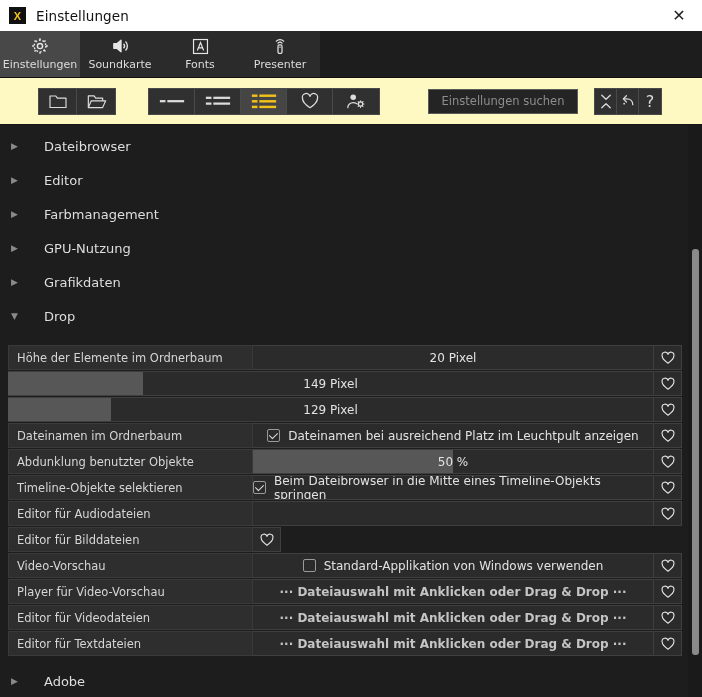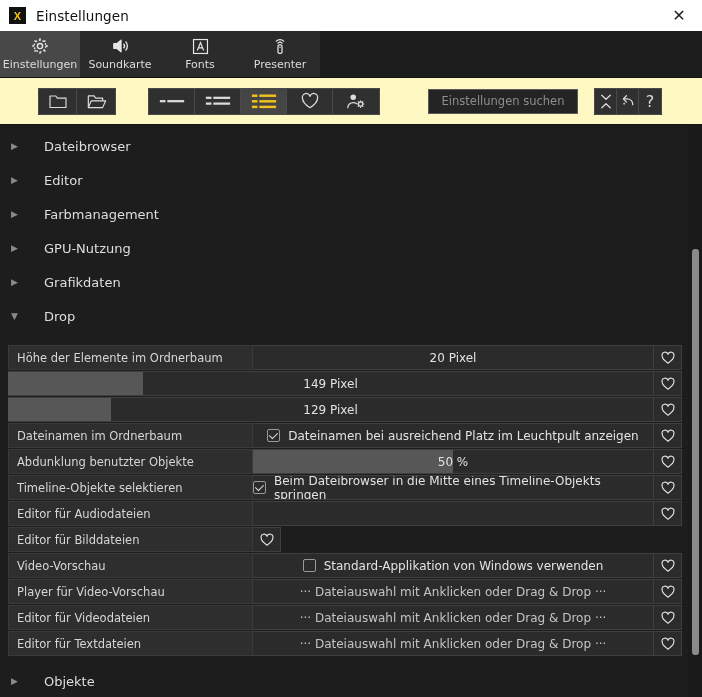--- a/index.html
+++ b/index.html
@@ -283,20 +283,21 @@
     width: 7px;
     height: 3.5px;
     border-left: 1.6px solid #dcdcdc;
     border-bottom: 1.6px solid #dcdcdc;
     transform: rotate(-45deg) translate(0px, -1px);
   }
   .srow .rvalue .ph {
     color: #c4c4c4;
     position: relative;
     z-index: 2;
+    font-weight: bold;
   }
   .srow .fav {
     width: 28px;
     flex: 0 0 28px;
     background: #2b2b2b;
     border: 1px solid #3f3f3f;
     border-left: none;
     box-sizing: border-box;
     display: flex;
     align-items: center;
@@ -618,21 +619,21 @@
         </div>
         <div class="fav">
           <svg width="16" height="14" viewBox="0 0 24 22" fill="none" stroke="#e2e2e2" stroke-width="1.8" stroke-linejoin="round">
             <path d="M12 19.2S2.8 13.2 2.8 7.6A4.7 4.7 0 0112 5.4a4.7 4.7 0 019.2 2.2c0 5.6-9.2 11.6-9.2 11.6z"></path>
           </svg>
         </div>
       </div>
 
       <div class="cat" style="margin-top:8px;">
         <span class="arrow">▶</span>
-        <span class="cat-label">Objekte</span>
+        <span class="cat-label">Adobe</span>
       </div>
 
       <div class="cat">
 
         <span class="cat-label">Storyboard</span>
       </div>
 
     </div>
 
     <div class="scrolltrack">

